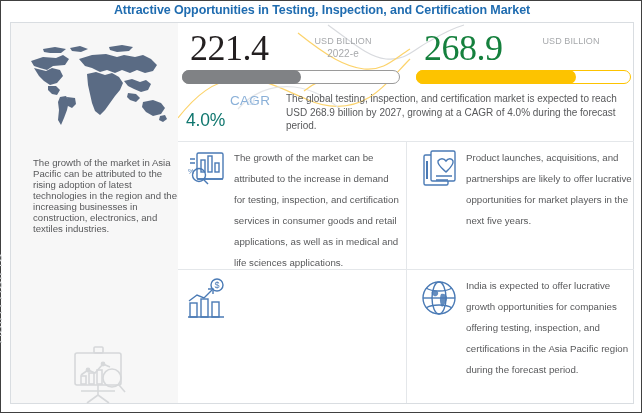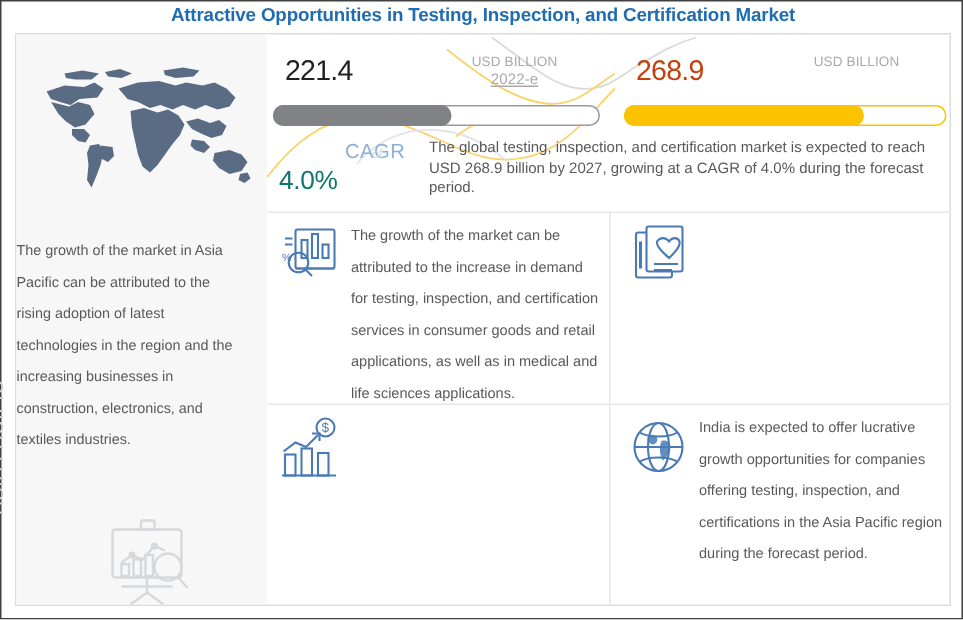--- a/index.html
+++ b/index.html
@@ -54,24 +54,24 @@
     background: #f7f7f7;
     box-sizing: border-box;
   }
   #map-wrap {
     position: absolute;
     left: 6px; top: 12px;
     width: 155px; height: 104px;
   }
   #left-text {
     position: absolute;
-    left: 0; top: 134px;
+    left: 22px; top: 134px;
     width: 148px;
     font-size: 9.6px;
-    line-height: 21px;
+    line-height: 11px;
     color: #58595b;
   }
   #asia-pacific-label {
     position: absolute;
     left: -21px; top: 320px;
     width: 96px;
     transform: rotate(-90deg);
     transform-origin: left top;
     font-size: 13px;
     letter-spacing: 0.6px;
@@ -104,41 +104,41 @@
   .stat {
     position: absolute;
     top: 8px;
   }
   #stat-2022 { left: 4px; width: 222px; }
   #stat-2027 { left: 238px; width: 215px; }
 
   .stat-num {
     position: absolute;
     left: 8px; top: 0px;
-    font-size: 19px;
-    font-family: Liberation Sans, sans-serif;
+    font-size: 36px;
+    font-family: Liberation Serif, serif;
     font-weight: normal;
     letter-spacing: -0.5px;
     line-height: 34px;
   }
   #num-2022 { color: #231f20; }
-  #num-2027 { color: #c2410c; }
+  #num-2027 { color: #15803d; }
 
   .stat-unit {
     position: absolute;
     top: 5px;
     font-size: 9px;
     line-height: 11.5px;
     color: #a7a9ac;
     letter-spacing: 0.1px;
     text-align: center;
   }
   #unit-2022 { left: 113px; width: 96px; }
   #unit-2027 { left: 105px; width: 100px; }
-  .stat-unit .yr { display: block; font-size: 10px; text-decoration: underline; }
+  .stat-unit .yr { display: block; font-size: 10px; }
 
   .bar-track {
     position: absolute;
     top: 39px;
     height: 14px;
     border-radius: 7px;
     background: #ffffff;
     box-sizing: border-box;
   }
   #track-2022 { left: 0px; width: 218px; border: 1px solid #9a9a9a; }
@@ -353,20 +353,21 @@
         <svg width="44" height="44" viewBox="0 0 44 44" xmlns="http://www.w3.org/2000/svg">
           <g fill="none" stroke="#4a7ab5" stroke-width="1.4">
             <rect x="6" y="6" width="24" height="30" rx="1.5"></rect>
             <rect x="13" y="2" width="24" height="30" rx="1.5" fill="#ffffff"></rect>
             <path d="M20 12 C22 9 26 9 28 12 C30 9 34 9 35 12 C36 16 30 21 28 23 C26 21 19 16 20 12 Z"></path>
             <path d="M18 27 L34 27 M18 31 L30 31"></path>
             <path d="M9 12 L9 30" stroke-width="2"></path>
           </g>
         </svg>
       </div>
+      <div class="card-text">Product launches, acquisitions, and partnerships are likely to offer lucrative opportunities for market players in the next five years.</div>
     </div>
 
     <div class="card" id="card-bl">
       <div class="card-icon">
         <svg width="44" height="44" viewBox="0 0 44 44" xmlns="http://www.w3.org/2000/svg">
           <g fill="none" stroke="#4a7ab5" stroke-width="1.4">
             <circle cx="31" cy="8" r="6"></circle>
             <text x="28.4" y="11" font-size="9" fill="#4a7ab5" stroke="none" font-family="Liberation Sans, sans-serif">$</text>
             <polyline points="3,24 11,18 18,21 26,13"></polyline>
             <path d="M22 12 L27 12 L27 17"></path>

